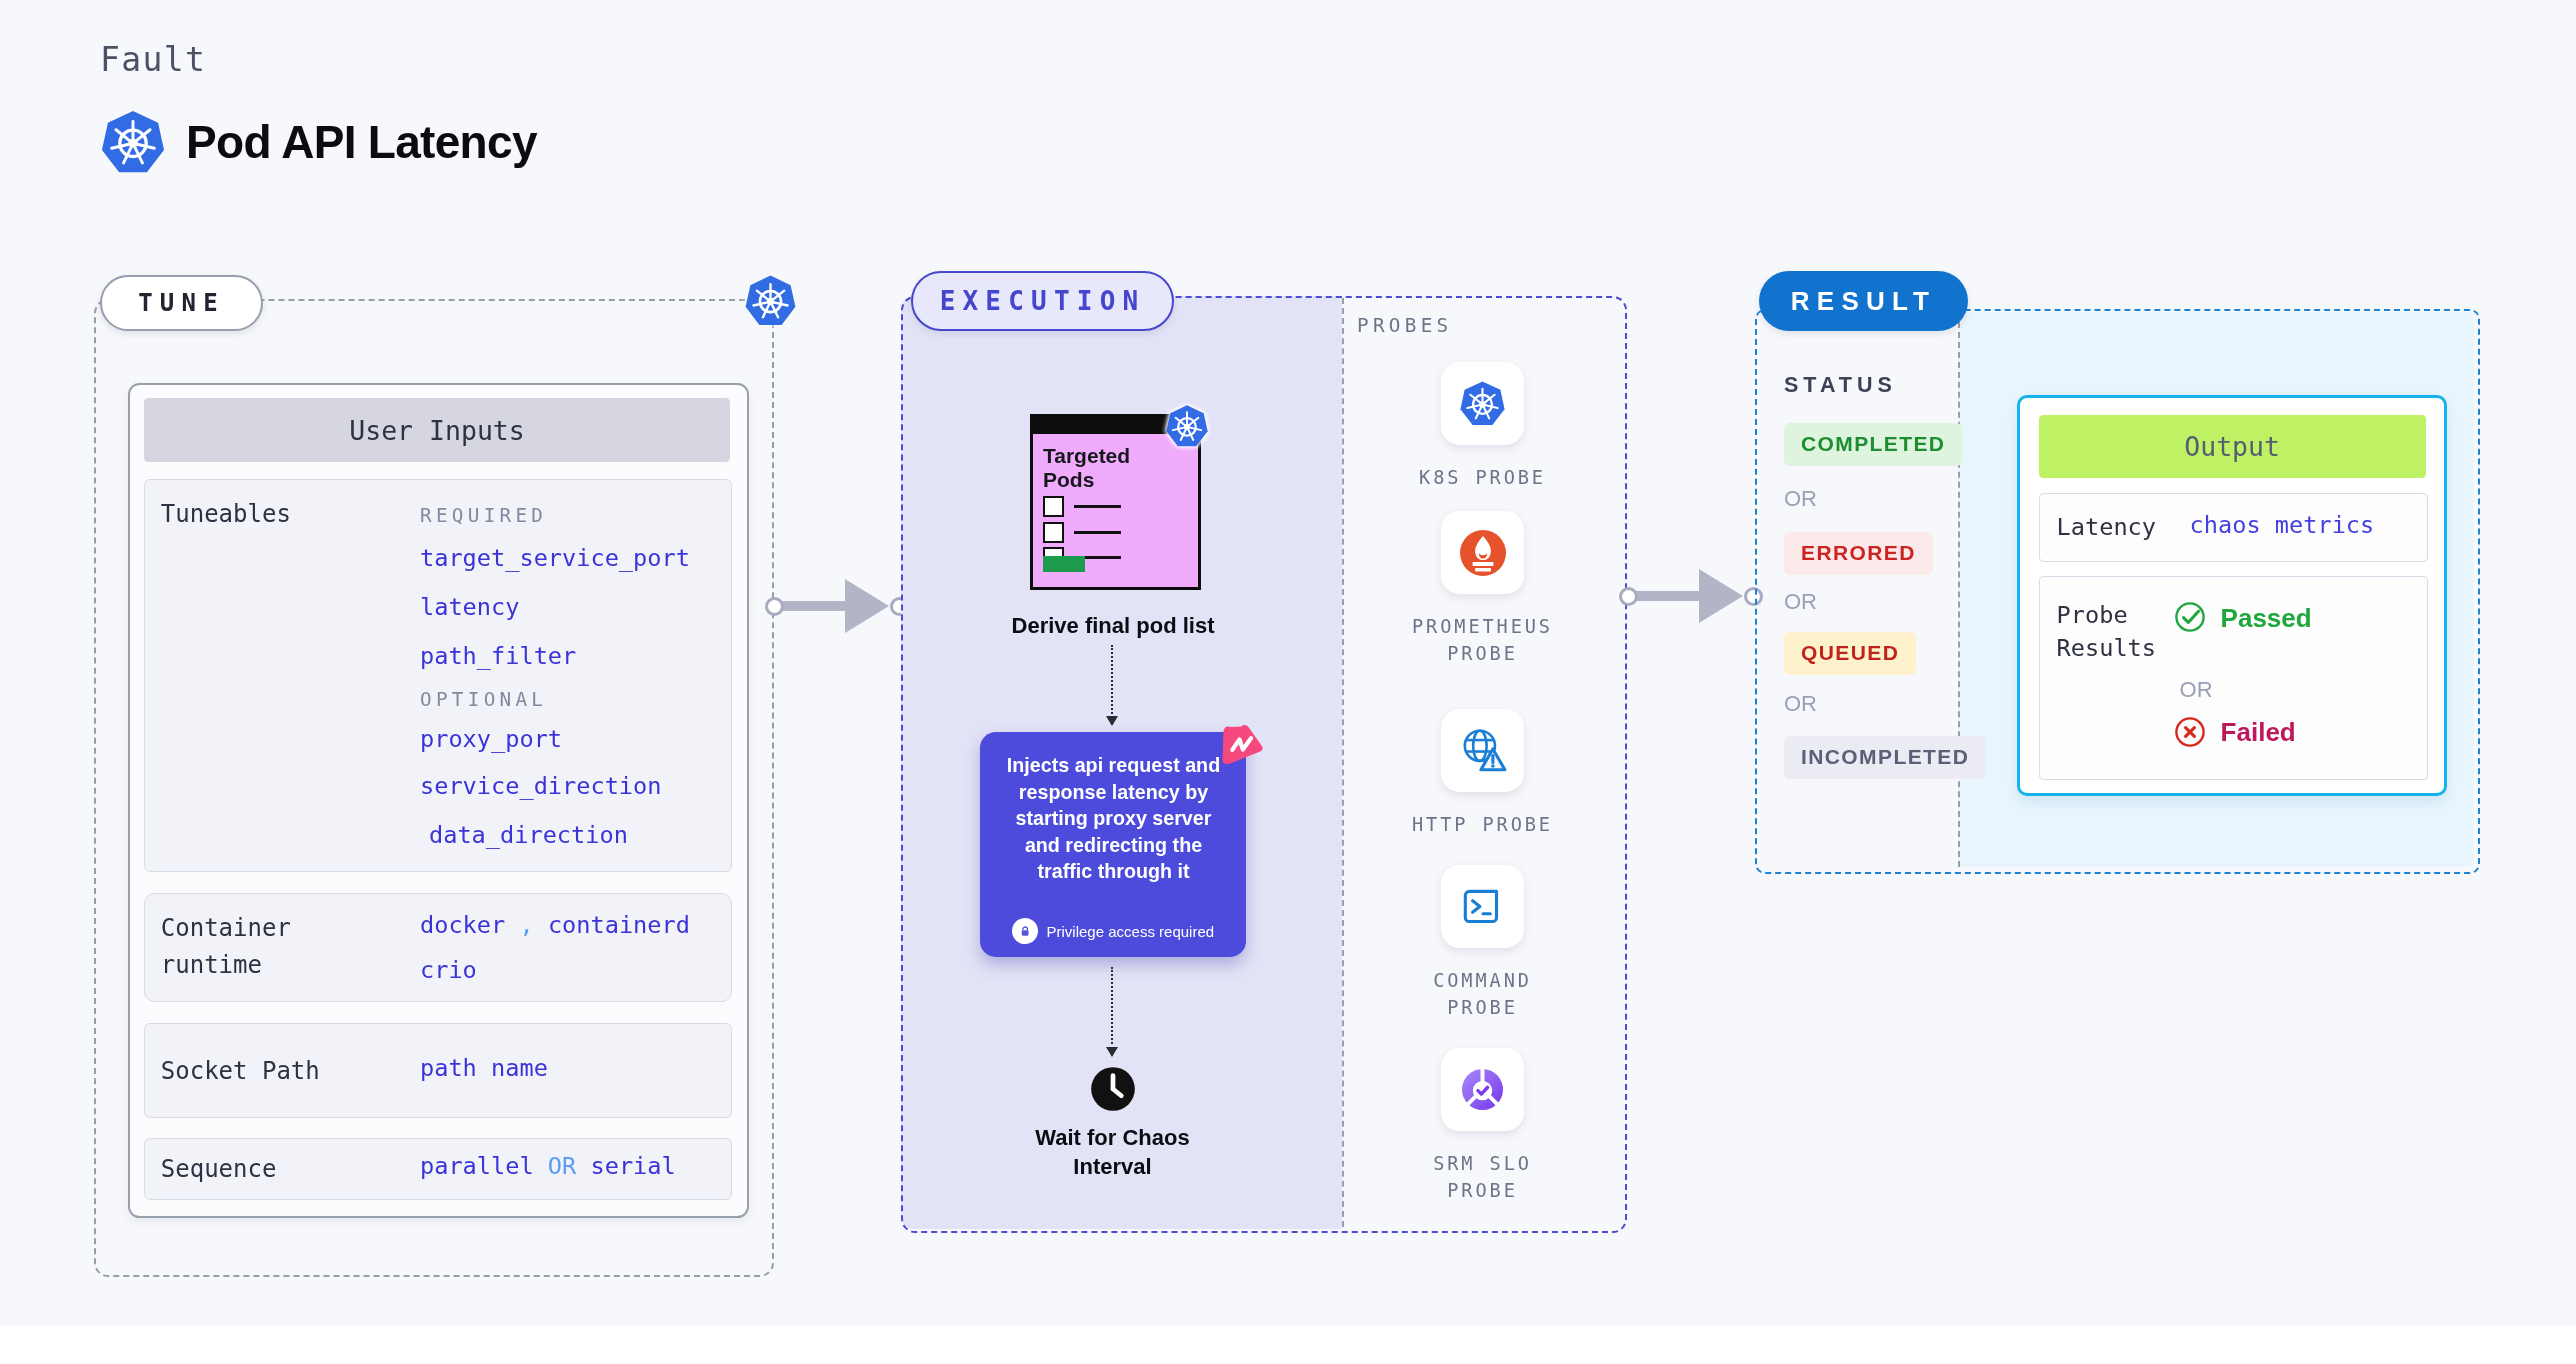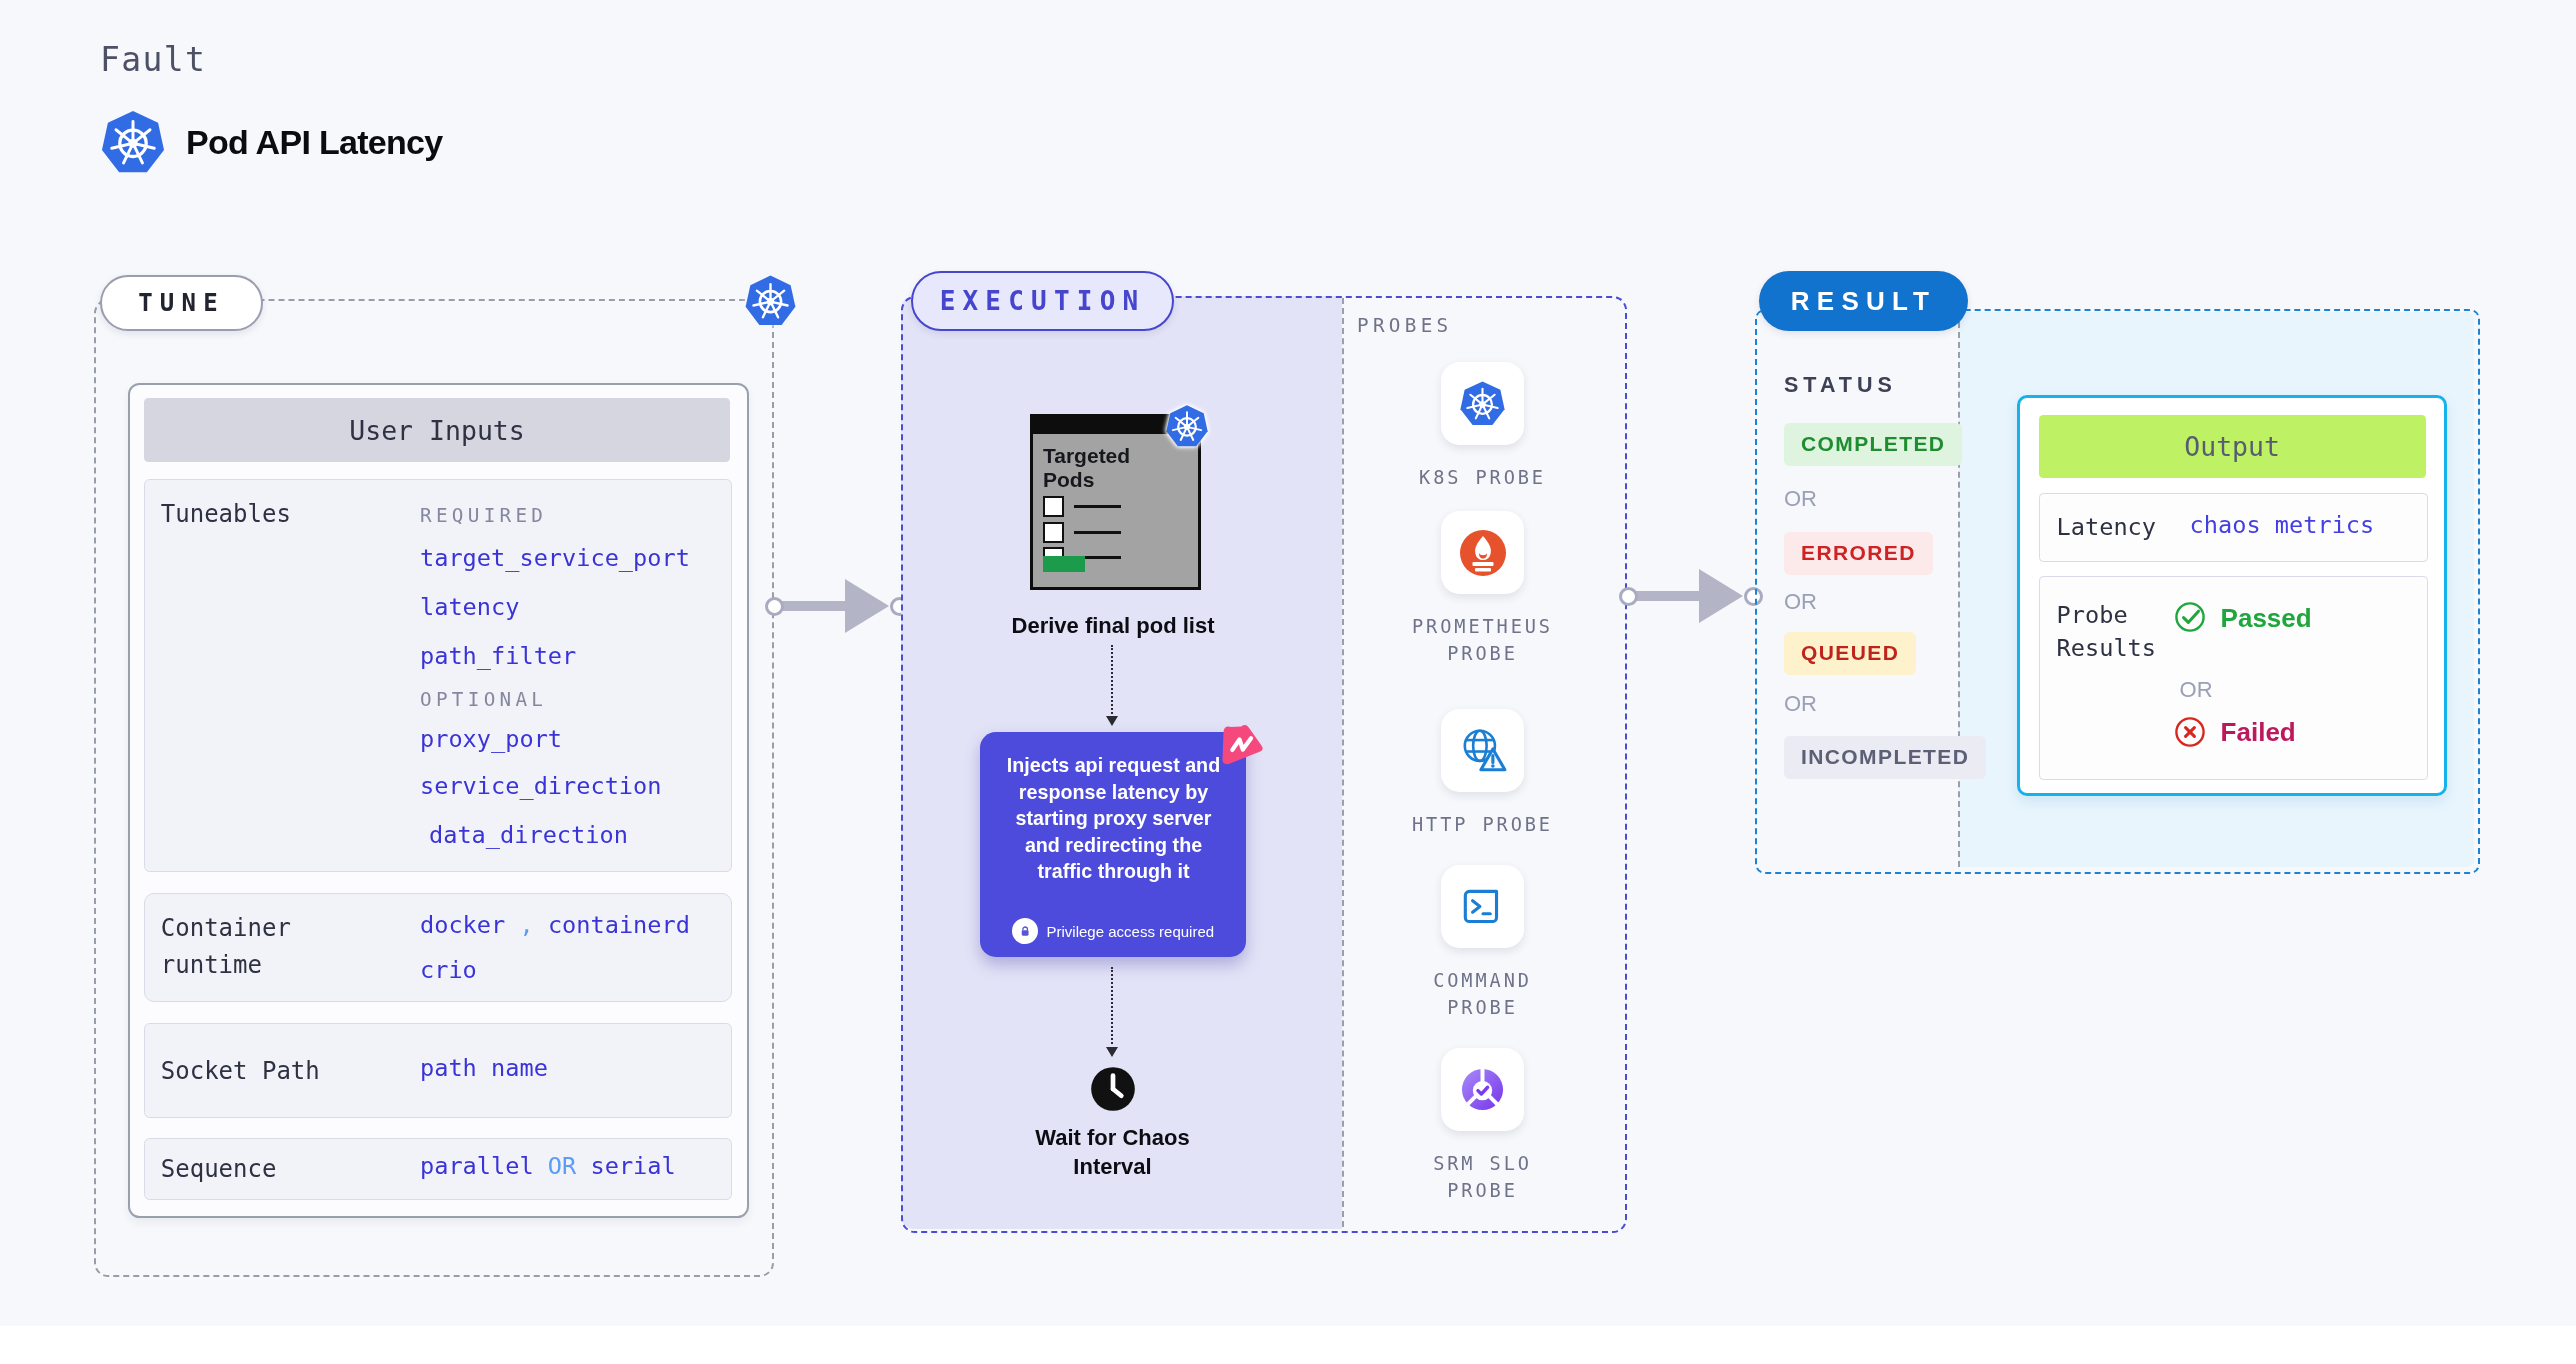--- a/index.html
+++ b/index.html
@@ -8,21 +8,21 @@
     background:#f7f8fb;
     font-family:"Liberation Sans", sans-serif;
     -webkit-font-smoothing:antialiased;
   }
   .abs{position:absolute;}
   .mono{font-family:"DejaVu Sans Mono", monospace;}
 
   
   .fault-label{left:100px;top:40px;font-size:33px;color:#4c5166;letter-spacing:1.4px;}
   .title-row{left:100px;top:109px;display:flex;align-items:center;gap:20px;}
-  .page-title{font-size:34px;font-weight:bold;color:#0b0c11;letter-spacing:-0.7px;}
+  .page-title{font-size:46px;font-weight:bold;color:#0b0c11;letter-spacing:-0.7px;}
 
   
   .pill{display:flex;align-items:center;justify-content:center;border-radius:34px;
         font-weight:bold;letter-spacing:7.2px;box-shadow:0 2.9px 7.2px rgba(40,40,80,.10);}
   .pill-tune{left:100px;top:275px;width:159px;height:52px;background:#ffffff;
              border:2.9px solid #989db0;color:#22242f;font-size:24px;}
   .pill-exec{left:911px;top:271px;width:259px;height:56px;background:#e8e8fc;
              border:2.9px solid #4646cf;color:#4545cd;font-size:26px;}
   .pill-result{left:1759px;top:271px;width:209px;height:60px;background:#1173cd;
                border:none;color:#ffffff;font-size:26px;}
@@ -46,21 +46,21 @@
                border-top:27px solid transparent;border-bottom:27px solid transparent;border-left:44px solid #b3b5c6;}
   .arrow .dot{position:absolute;top:18px;width:13px;height:13px;background:#fff;
               border:3.6px solid #a9abc0;border-radius:50%;}
   .dotted-line{border-left:2.9px dotted #2a2a33;width:0;}
   .dotted-head{width:0;height:0;border-left:6.4px solid transparent;border-right:6.4px solid transparent;
                border-top:10px solid #2a2a33;}
 
   
   .exec-box{left:901px;top:296px;width:722px;height:933px;border:2.1px dashed #4b4bd3;border-radius:14.3px;}
   .exec-fill{left:901px;top:296px;width:441px;height:933px;background:#e3e3f7;border-radius:13px 0 0 13px;}
-  .pods-box{left:1030px;top:414px;width:165px;height:170px;background:#a3a3a3;border:3.6px solid #0d0d0d;}
+  .pods-box{left:1030px;top:414px;width:165px;height:170px;background:#f0abfc;border:3.6px solid #0d0d0d;}
   .pods-topbar{position:absolute;left:0;top:0;width:100%;height:17px;background:#0d0d0d;}
   .pods-title{position:absolute;left:10px;top:27px;width:115px;font-weight:bold;font-size:21px;line-height:24px;color:#17181d;}
   .checkrow{position:absolute;left:10px;display:flex;align-items:center;gap:10px;}
   .checkbox{width:16.5px;height:16.5px;border:2.5px solid #111;background:#fff;}
   .checkline{width:47px;height:2.9px;background:#111;}
   .greenbar{position:absolute;left:10px;top:139px;width:42px;height:15.8px;background:#1d9b4d;}
   .derive{left:991px;top:613px;width:244px;text-align:center;font-weight:bold;font-size:22px;color:#0c0d12;}
   .inject-box{left:980px;top:732px;width:266px;height:225px;background:#4d4bdb;border-radius:15.8px;
               box-shadow:0 7.2px 15.8px rgba(52,50,160,.30);}
   .inject-text{position:absolute;left:18px;top:20px;width:231px;text-align:center;color:#ffffff;

